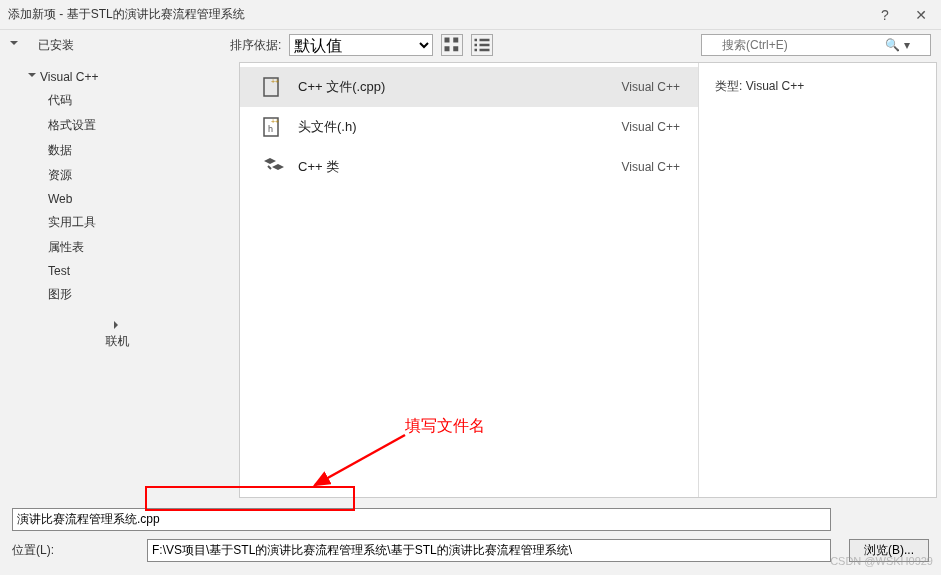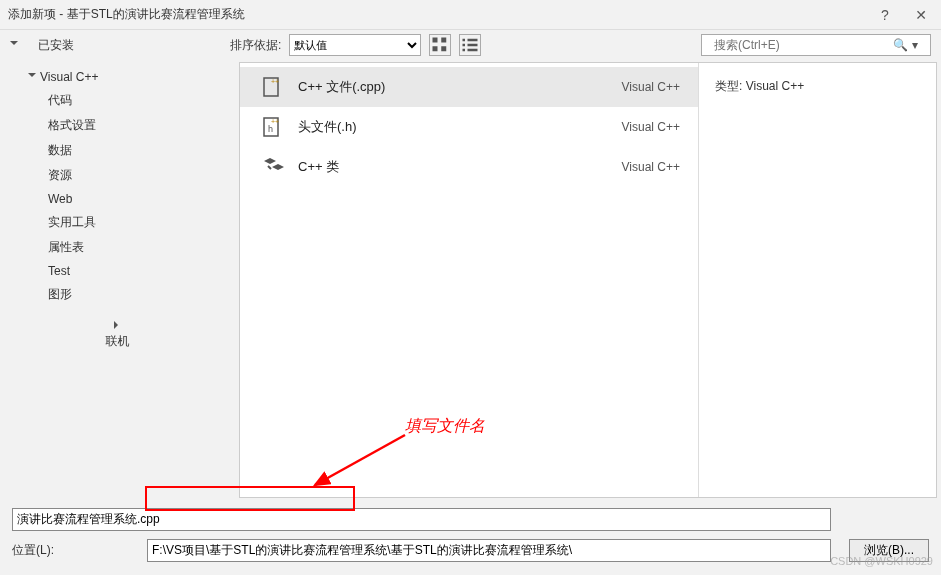--- a/index.html
+++ b/index.html
@@ -7,23 +7,23 @@
     
     .titlebar { height: 30px; display: flex; align-items: center; padding: 0 8px; background: #f2f2f2; border-bottom: 1px solid #ddd; }
     .titlebar .title { font-size: 12px; color: #333; flex: 1; }
     .titlebar .win-controls { display: flex; gap: 12px; }
     .titlebar .win-btn { width: 24px; height: 24px; display: flex; align-items: center; justify-content: center; font-size: 14px; color: #555; cursor: pointer; }
     
     .toolbar { height: 30px; display: flex; align-items: center; padding: 0 10px; gap: 8px; font-size: 12px; color: #333; }
     .toolbar .tree-toggle { display: flex; align-items: center; gap: 20px; cursor: pointer; }
     .toolbar .spacer { flex: 1; }
     .toolbar .sort-label { margin-left: 0; }
-    .toolbar select { font-size: 11px; width: 132px; height: 22px; border: 1px solid #aaa; background: #fff; }
+    .toolbar select { font-size: 16px; width: 144px; height: 22px; border: 1px solid #aaa; background: #fff; }
     .toolbar .view-btn { width: 22px; height: 22px; border: 1px solid #aaa; display: flex; align-items: center; justify-content: center; cursor: pointer; }
-    .toolbar .search-wrap { margin-left: auto; width: 230px; height: 22px; border: 1px solid #aaa; background: #fff; display: flex; align-items: center; padding: 0 12px; }
+    .toolbar .search-wrap { margin-left: auto; width: 230px; height: 22px; border: 1px solid #aaa; background: #fff; display: flex; align-items: center; padding: 0 20px; }
     .toolbar .search-wrap input { border: none; outline: none; flex: 1; font-size: 12px; }
     .toolbar .search-wrap .icon { color: #555; font-size: 12px; }
     
     .main-area { display: flex; height: 440px; }
     
     .sidebar { width: 235px; padding: 6px 12px; font-size: 12px; color: #333; overflow: auto; }
     .tree-item { padding: 4px 0 4px 0; display: flex; align-items: center; gap: 4px; cursor: pointer; }
     .tree-item.root { font-weight: normal; flex-direction: column; }
     .tree-item.level-1 { padding-left: 16px; }
     .tree-item.level-2 { padding-left: 36px; }
@@ -198,21 +198,21 @@
     <input type="text" value="F:\VS项目\基于STL的演讲比赛流程管理系统\基于STL的演讲比赛流程管理系统\" style="">
     <button class="browse-btn">浏览(B)...</button>
   </div>
 </div>
 <div class="action-row">
   
   
 </div>
 
 <div class="name-highlight" style="left:145px; top:486px; width:210px; height:25px;"></div>
-<div class="annotation" style="left:405px; top:416px;font-style:italic;">填写文件名</div>
+<div class="annotation" style="left:405px; top:416px;">填写文件名</div>
 <svg class="arrow-svg" style="left:300px; top:430px;" width="120" height="70">
   <defs>
       <marker id="ah" markerWidth="8" markerHeight="8" refX="6" refY="3" orient="auto">
         <path d="M0,0 L7,3 L0,6 Z" fill="#ff0000"></path>
       </marker>
     </defs>
   <line x1="105" y1="5" x2="15" y2="55" stroke="#ff0000" stroke-width="2.5" marker-end="url(#ah)"></line>
 </svg>
 
 <div class="watermark">CSDN @WSKH0929</div>

